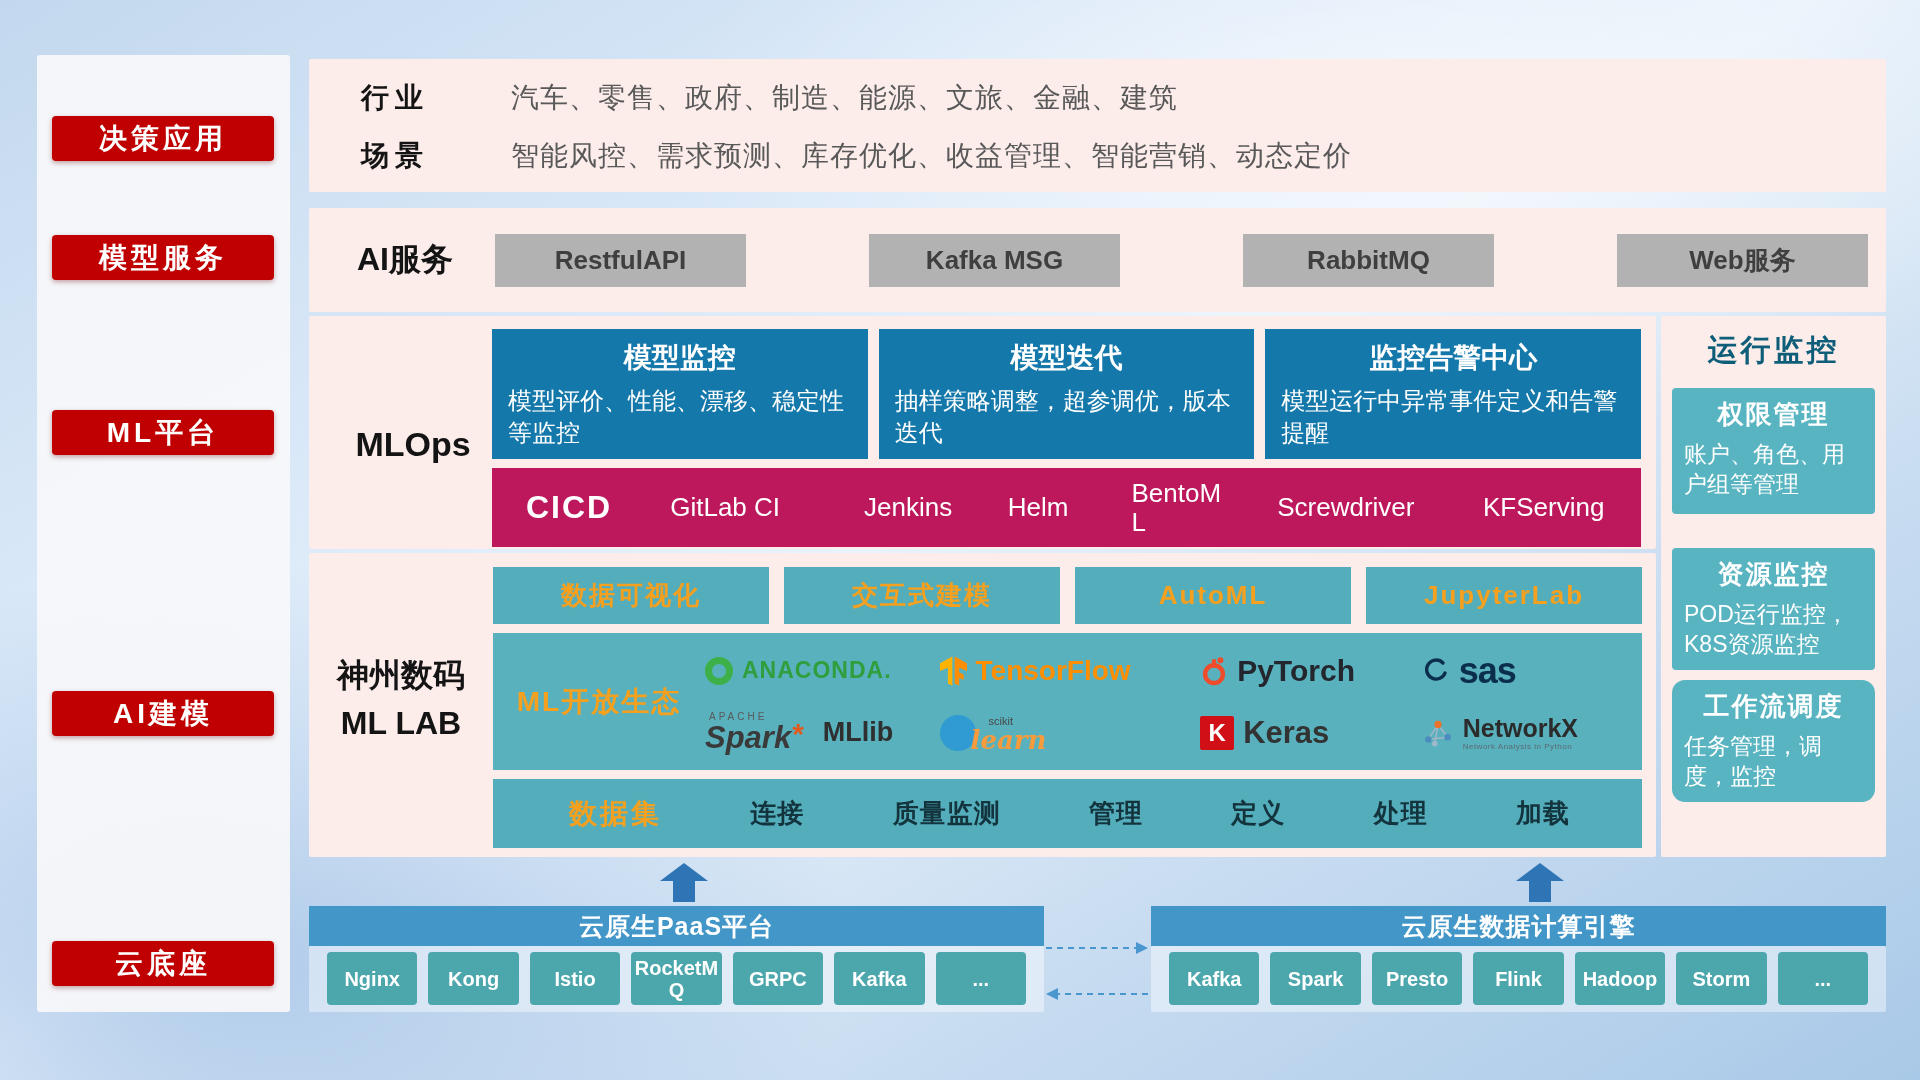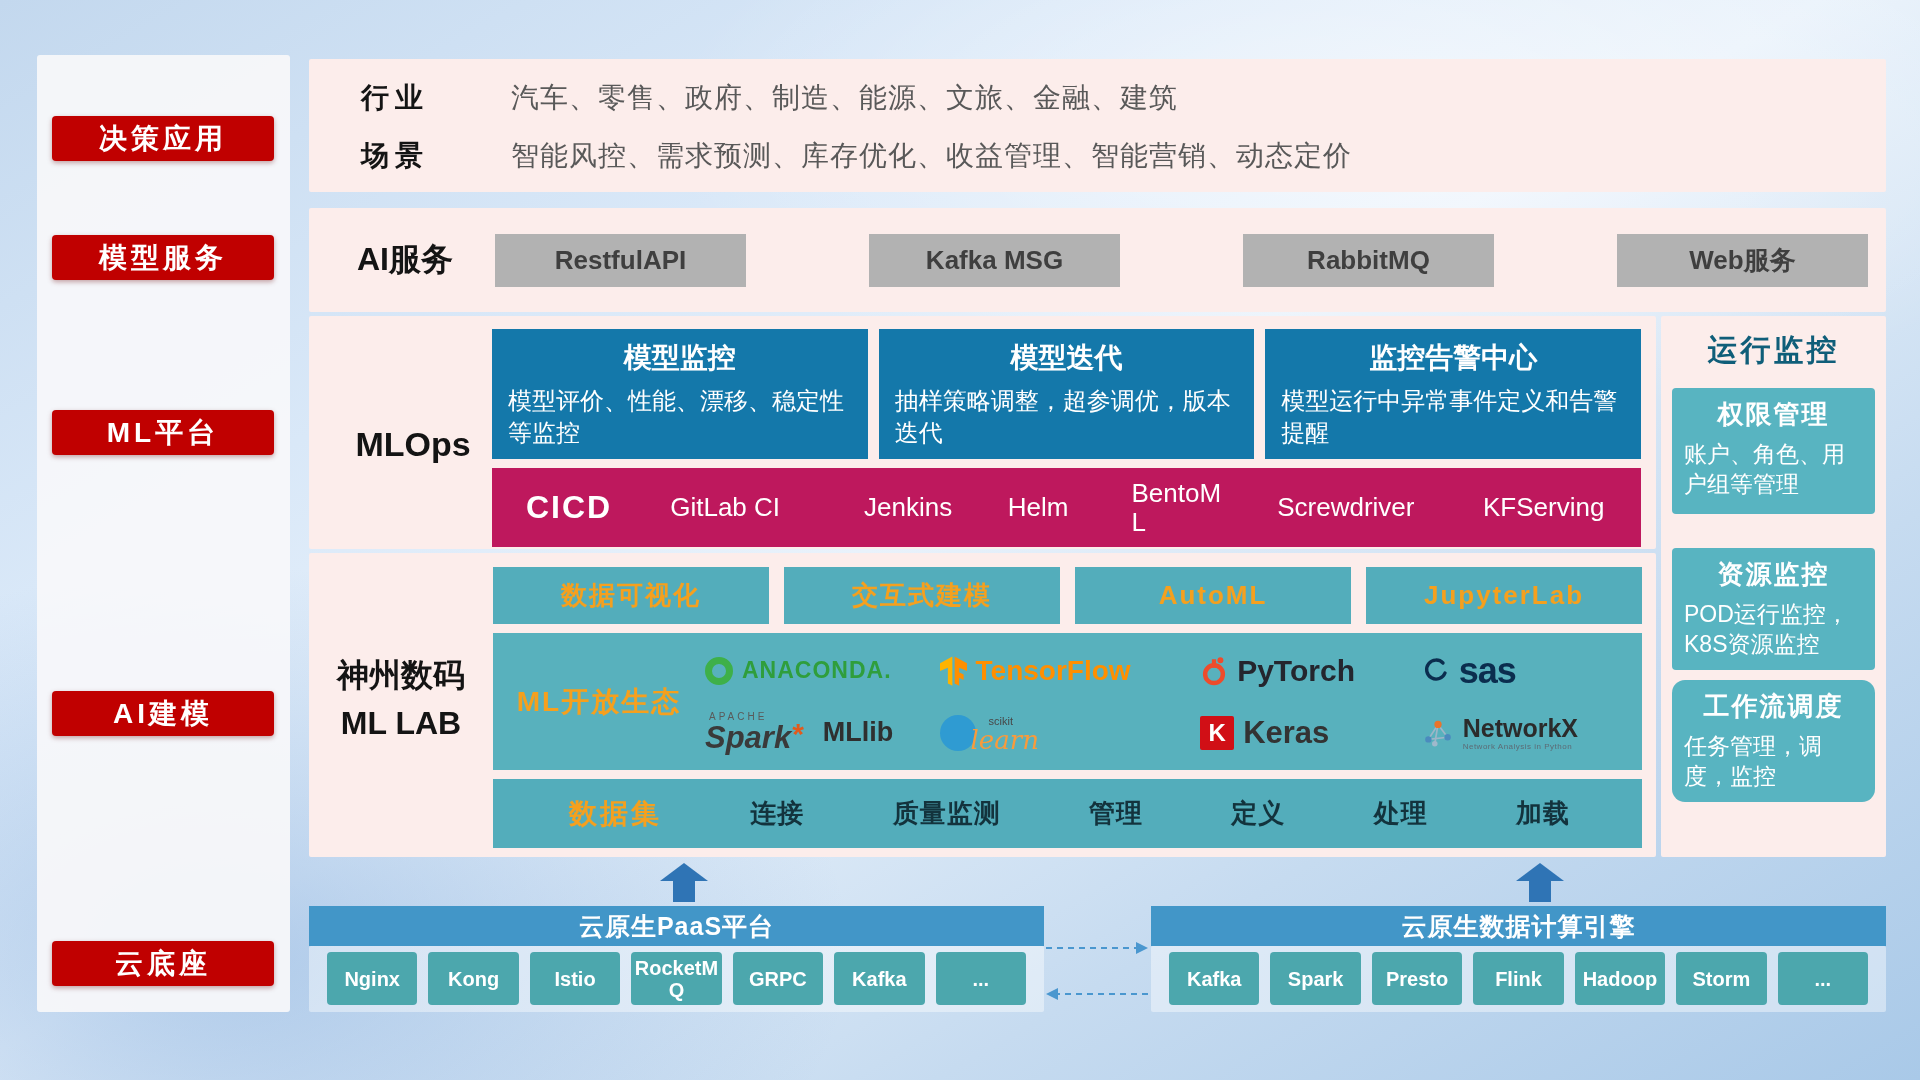--- a/index.html
+++ b/index.html
@@ -70,21 +70,21 @@
   .sas-text{color:#0b2d4e; font-size:36px; font-weight:bold; letter-spacing:-1px; line-height:1;}
   .spark-stack{display:flex; flex-direction:column; line-height:1;}
   .apache{font-size:10px; letter-spacing:3px; color:#5a5a5a; margin-left:4px;}
   .spark-row{display:flex; align-items:flex-start;}
   .spark-word{font-size:31px; font-weight:bold; font-style:italic; color:#3a3a3a;}
   .spark-star{color:#e25a1c; font-size:30px; font-weight:bold; line-height:.8; margin-left:1px;}
   .mllib{font-size:27px; font-weight:600; color:#2f2f2f; margin-left:10px;}
   .skl-blob{width:36px; height:36px; border-radius:50%; background:#2f9bd2;}
   .skl-stack{display:flex; flex-direction:column; line-height:1; margin-left:-14px; margin-top:4px;}
   .skl-top{font-size:11px; color:#484848; margin-left:18px;}
-  .skl-word{font-size:26px; font-weight:normal; font-style:italic; color:#f89b3c;
+  .skl-word{font-size:26px; font-weight:bold; font-style:italic; color:#f89b3c;
     font-family:"DejaVu Serif","Liberation Serif",serif;}
   .keras-box{width:34px; height:34px; background:#d10f16; color:#fff; font-size:24px; font-weight:bold;
     display:flex; align-items:center; justify-content:center; border-radius:2px;}
   .keras-text{font-size:31px; font-weight:600; color:#333;}
   .nx-stack{display:flex; flex-direction:column; line-height:1.15;}
   .nx-word{font-size:25px; font-weight:600; color:#2b2b2b;}
   .nx-sub{font-size:8px; color:#5c6b75; letter-spacing:.5px;}
   .dataset-row{position:absolute; left:184px; top:226px; width:1149px; height:69px; background:#53adbb;
     display:flex; align-items:center; justify-content:space-between; padding:0 72px 0 76px;}
   .ds-title{color:#f5a01e; font-size:28px; font-weight:bold; letter-spacing:3px;}

